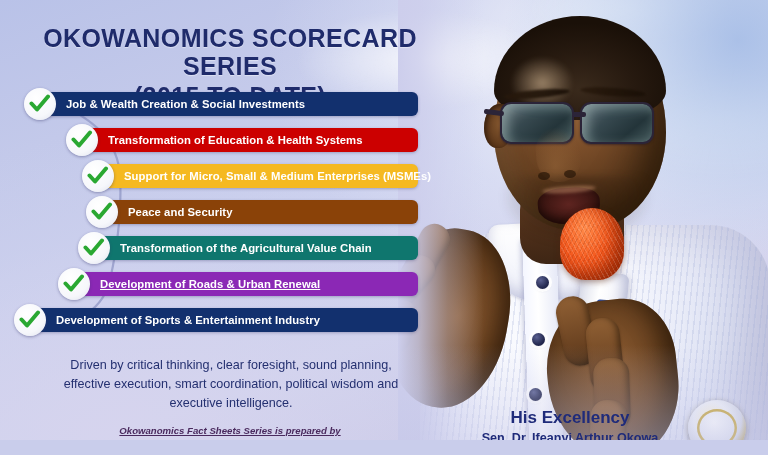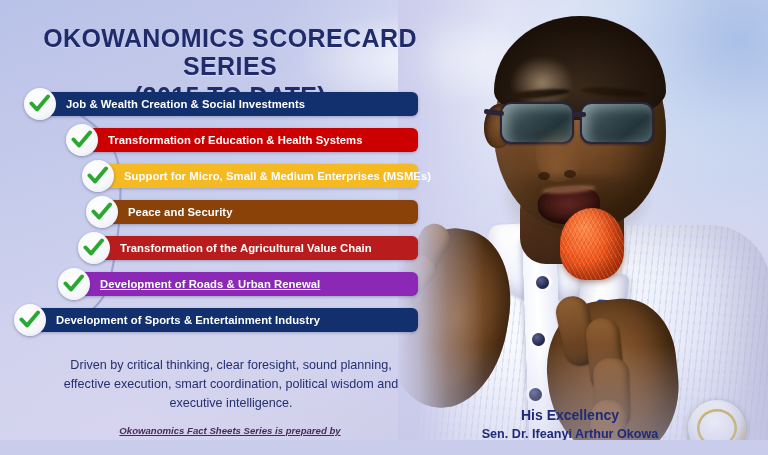--- a/index.html
+++ b/index.html
@@ -281,21 +281,21 @@
   .factsheet{
     position:absolute; left:70px; top:424px; width:320px;
     text-align:center; color:#4a2a5e;
     font-size:9.6px; line-height:1.45; font-style:italic; font-weight:bold;text-decoration:underline;
   }
   .excellency{
     position:absolute; left:420px; top:406px; width:300px;
     text-align:center; color:#1f2b7a;
     font-size:12.4px; line-height:1.42; font-weight:bold;
   }
-  .excellency .l1{ font-size:14px; }
+  .excellency .l1{ font-size:17px; }
   .excellency .l2{ font-size:12.6px; }
   .excellency .l3{ font-size:12.6px; }
 </style>
 </head>
 <body>
 
 <div id="poster">
 
   <div class="sky"></div>
   <div class="sky-clouds"></div>
@@ -402,21 +402,21 @@
           <div class="bar" style="background: rgb(138, 66, 8);">
             <span class="bar-label" style="margin-left: 28px;">Peace and Security</span>
           </div>
           <div class="check" style="left: -14px;">
             <svg width="22" height="20" viewBox="0 0 22 20">
               <path d="M2.5,9.5 L8,15.5 L19,2.5" fill="none" stroke="#2aa832" stroke-width="4" stroke-linecap="round" stroke-linejoin="round"></path>
             </svg>
           </div>
         </div>
         <div class="row" style="top: 144px; left: 92px; width: 326px;">
-          <div class="bar" style="background: #b91c1c;">
+          <div class="bar" style="background: #0f766e;">
             <span class="bar-label" style="margin-left: 28px;">Transformation of the Agricultural Value Chain</span>
           </div>
           <div class="check" style="left: -14px;">
             <svg width="22" height="20" viewBox="0 0 22 20">
               <path d="M2.5,9.5 L8,15.5 L19,2.5" fill="none" stroke="#2aa832" stroke-width="4" stroke-linecap="round" stroke-linejoin="round"></path>
             </svg>
           </div>
         </div>
         <div class="row" style="top: 180px; left: 72px; width: 346px;">
           <div class="bar" style="background: rgb(139, 40, 181);">

